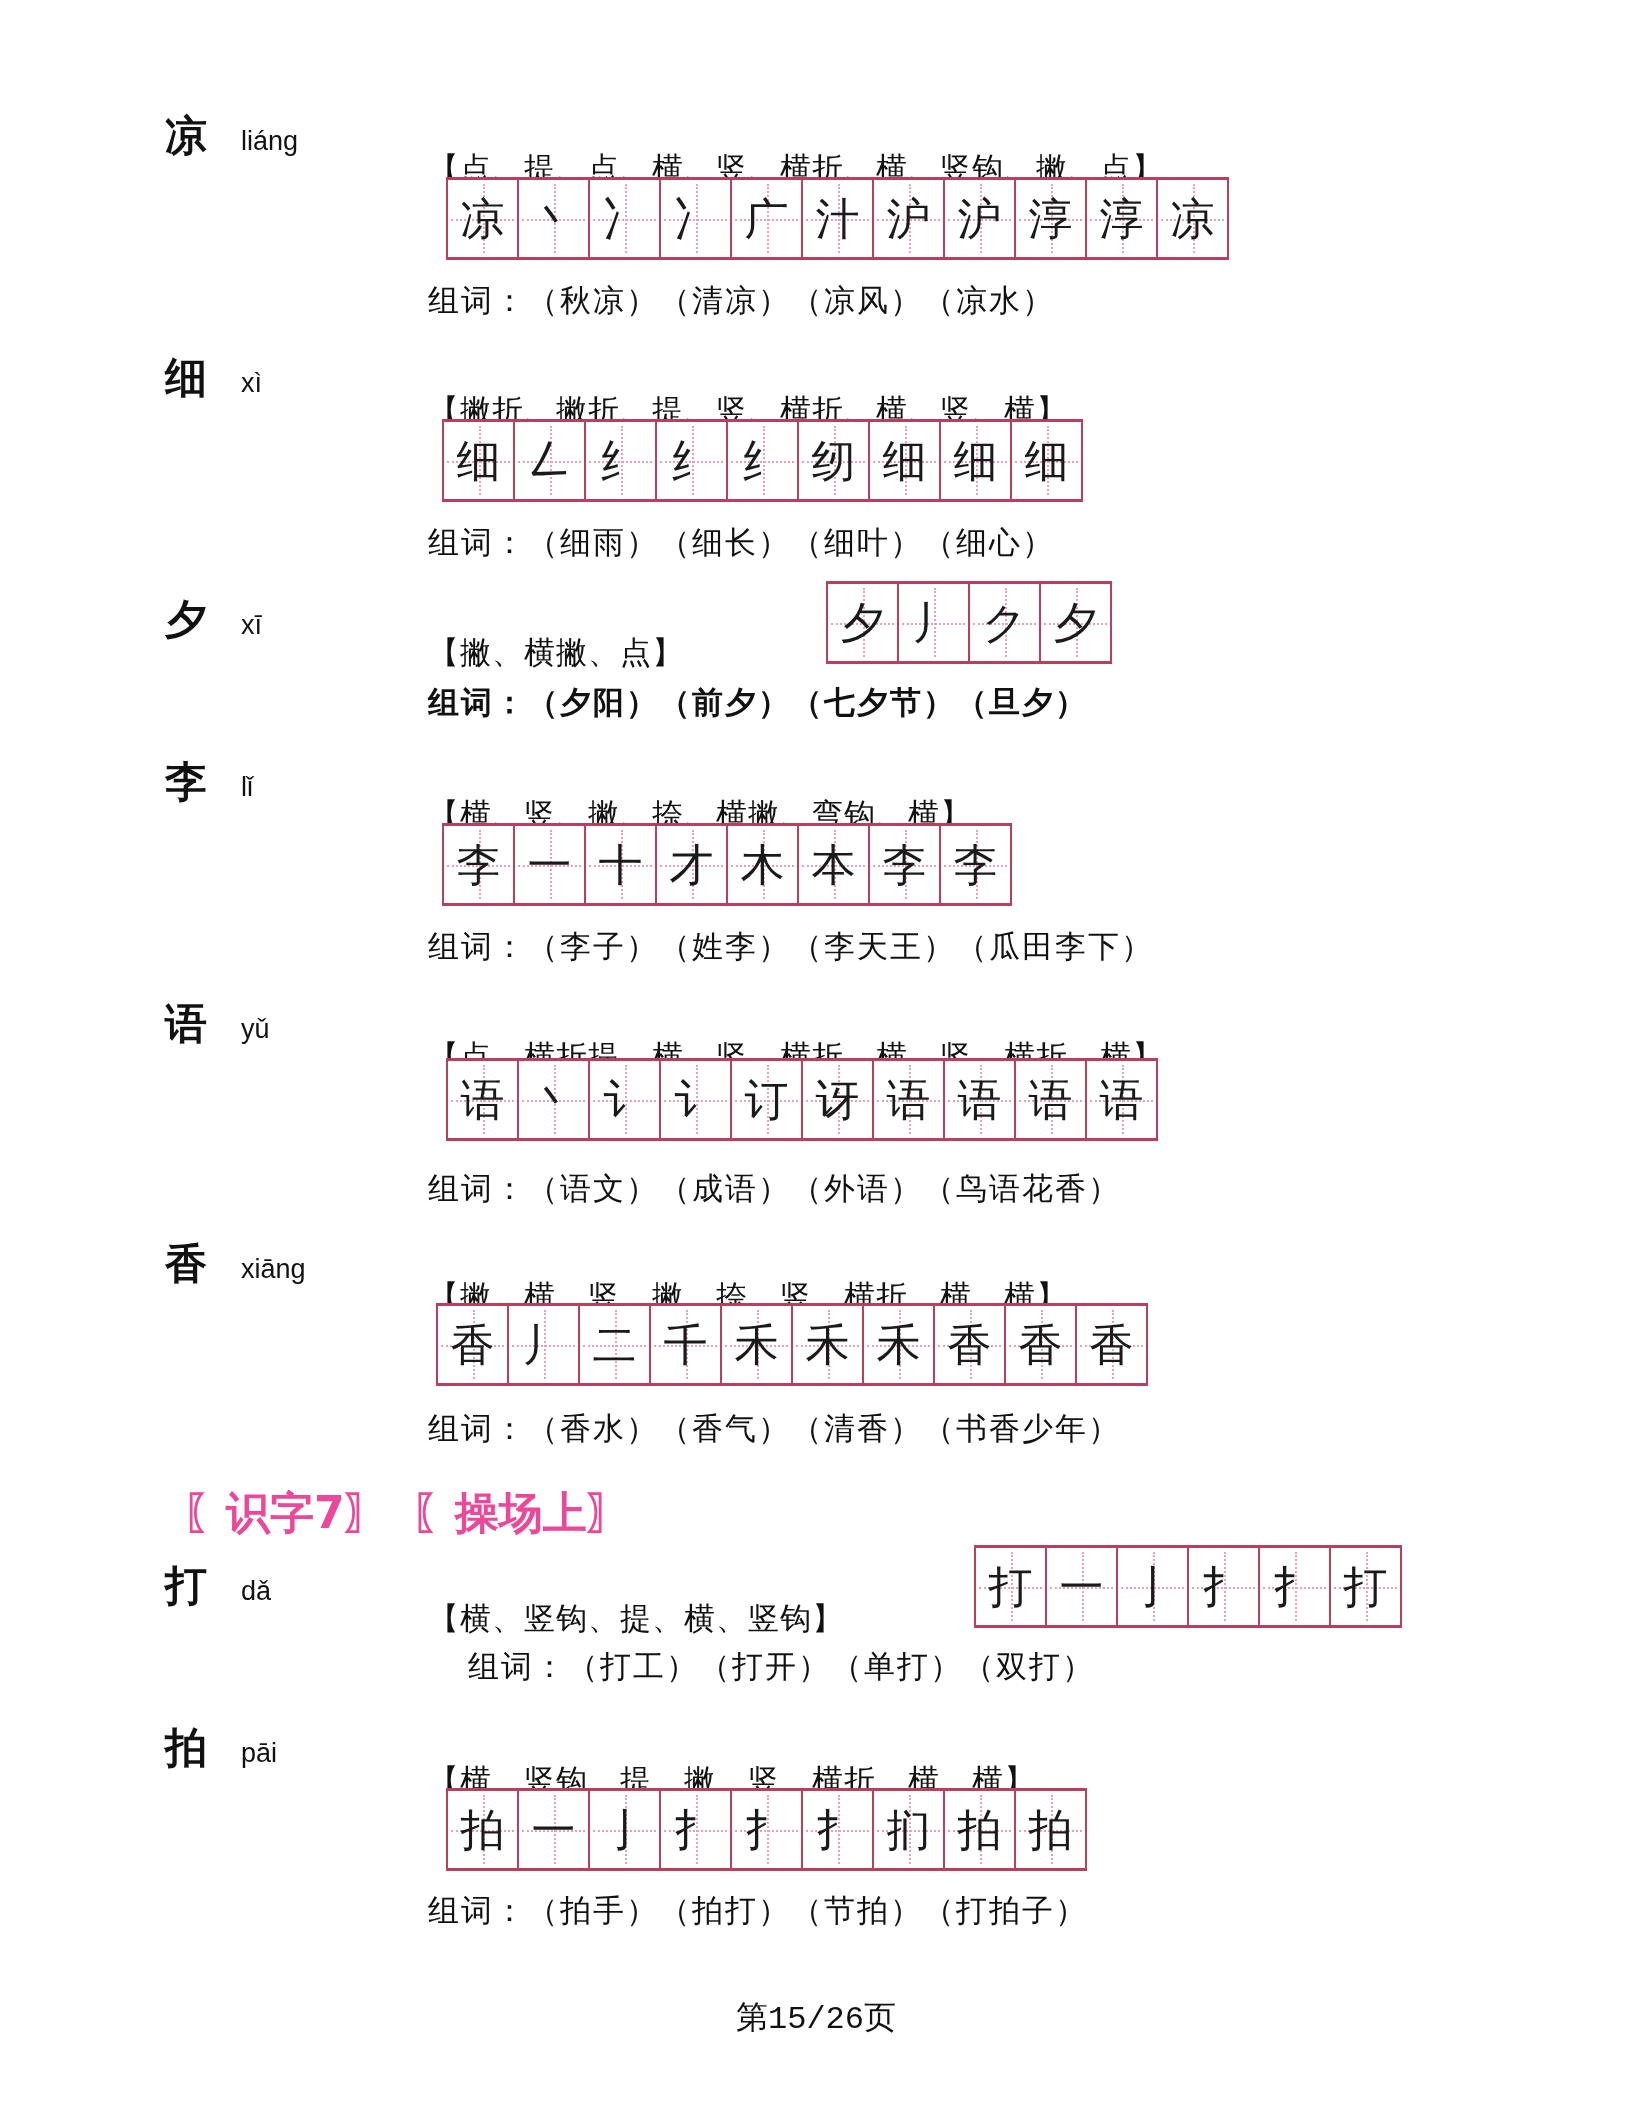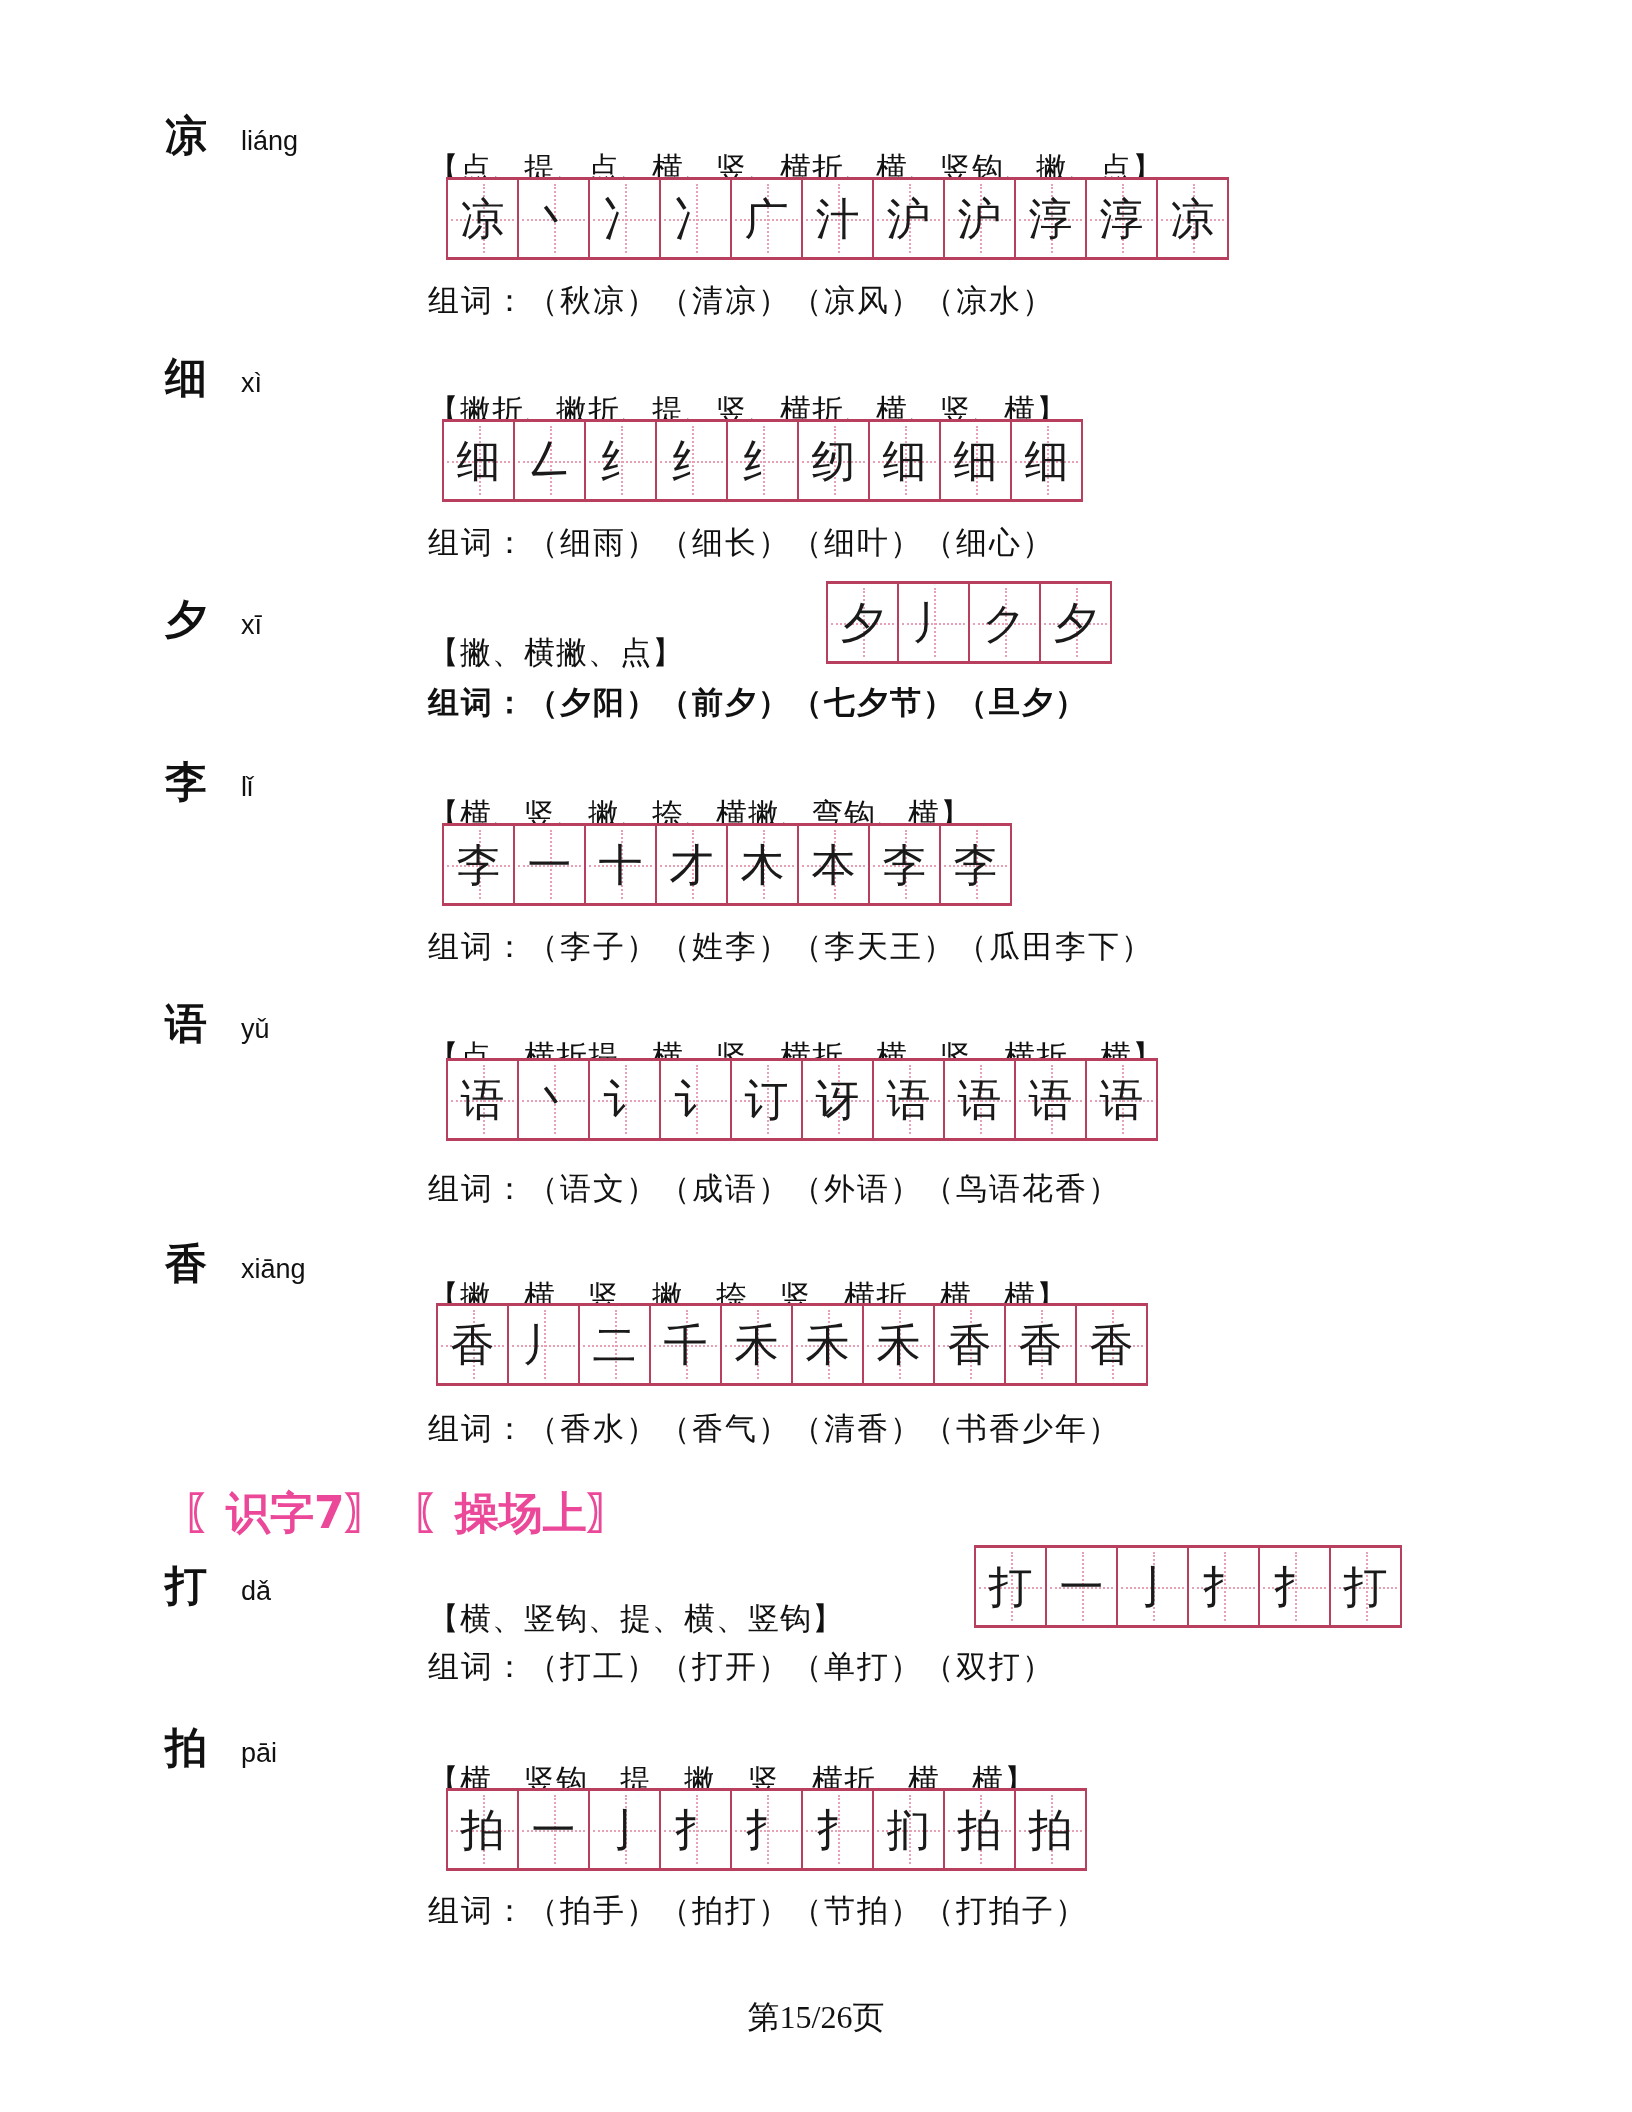--- a/index.html
+++ b/index.html
@@ -11,21 +11,21 @@
   .head-pinyin { font-family: "Liberation Sans", "DejaVu Sans", sans-serif; font-size: 27px; margin-left: 34px; line-height: 52px; }
   .strokes { position: absolute; left: 428px; top: 6px; font-size: 31px; line-height: 40px; white-space: nowrap; letter-spacing: 1px; margin-top: 32px; }
   .grid { position: absolute; display: flex; border-top: 3px solid #b8405e; border-bottom: 3px solid #b8405e; border-left: 2px solid #b8405e; background: #fff; }
   .cell { width: 69px; height: 77px; border-right: 2px solid #b8405e; position: relative; display: flex; align-items: center; justify-content: center; }
   .cell::before { content: ""; position: absolute; left: 50%; top: 4px; bottom: 4px; border-left: 2px dotted #e8a0b4; }
   .cell::after { content: ""; position: absolute; top: 50%; left: 3px; right: 3px; border-top: 2px dotted #e8a0b4; }
   .cell span { position: relative; z-index: 1; font-family: "DejaVu Sans", sans-serif; font-size: 44px; color: #1a1a1a; line-height: 1; }
   .words { position: absolute; left: 428px; font-size: 31px; line-height: 40px; white-space: nowrap; letter-spacing: 2px; text-align: right; }
   .section-title { position: absolute; left: 182px; top: 1484px; color: #ec4899; font-family: "DejaVu Sans", sans-serif; font-weight: bold; font-size: 44px; white-space: nowrap; }
   .section-title span + span { margin-left: 22px; }
-  .footer { position: absolute; left: 0; width: 1632px; top: 1996px; text-align: center; font-size: 32px; font-family: Liberation Serif, serif; color: #111; }
+  .footer { position: absolute; left: 0; width: 1632px; top: 1996px; text-align: center; font-size: 32px; font-family: Liberation Mono, monospace; color: #111; }
 </style>
 </head>
 <body>
 
 <div class="entry" style="top:110px;">
   <div class="head">
     <span class="head-char">凉</span>
     <span class="head-pinyin">liáng</span>
   </div>
   <div class="strokes">【点、提、点、横、竖、横折、横、竖钩、撇、点】</div>
@@ -280,21 +280,21 @@
     <div class="cell">
         <span>扌</span>
       </div>
     <div class="cell">
         <span>扌</span>
       </div>
     <div class="cell">
         <span>打</span>
       </div>
   </div>
-  <div class="words" style="top:86px;">
+  <div class="words" style="top:86px;margin-left:40px;">
     <span>组词：</span><span>（打工）（打开）（单打）（双打）</span>
   </div>
 </div>
 
 <div class="entry" style="top:1722px;">
   <div class="head">
     <span class="head-char">拍</span>
     <span class="head-pinyin">pāi</span>
   </div>
   <div class="strokes">【横、竖钩、提、撇、竖、横折、横、横】</div>

